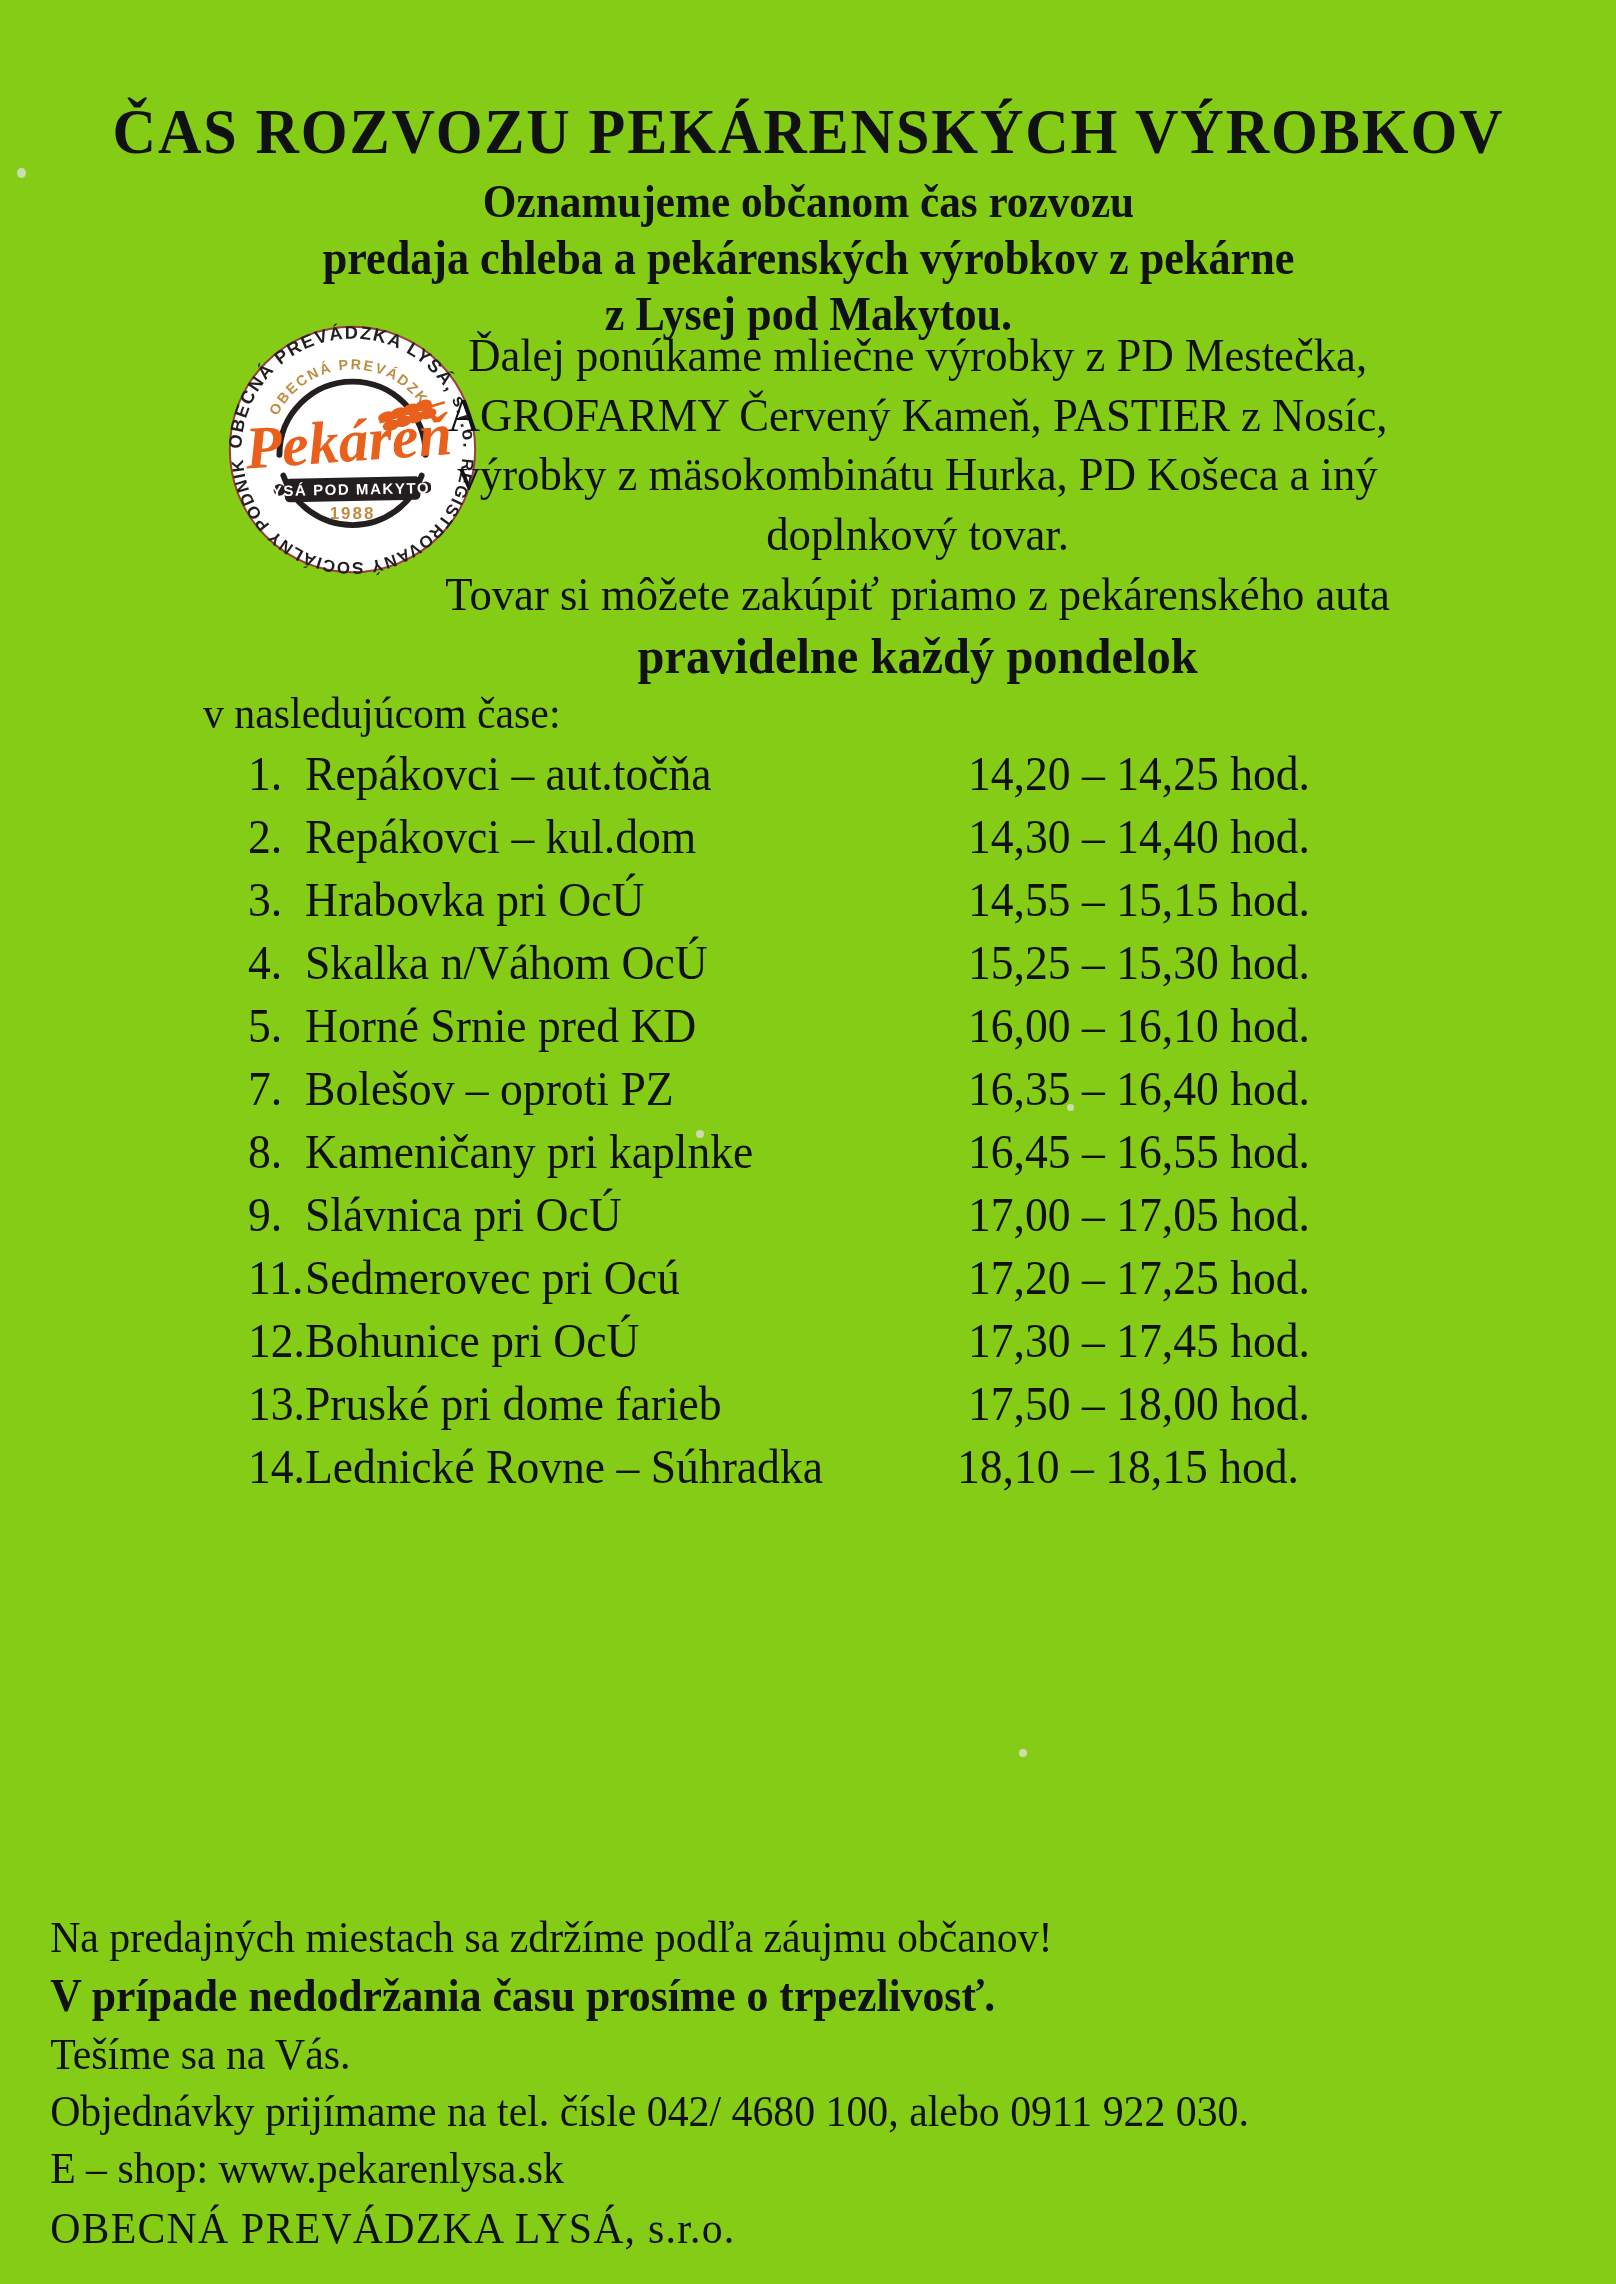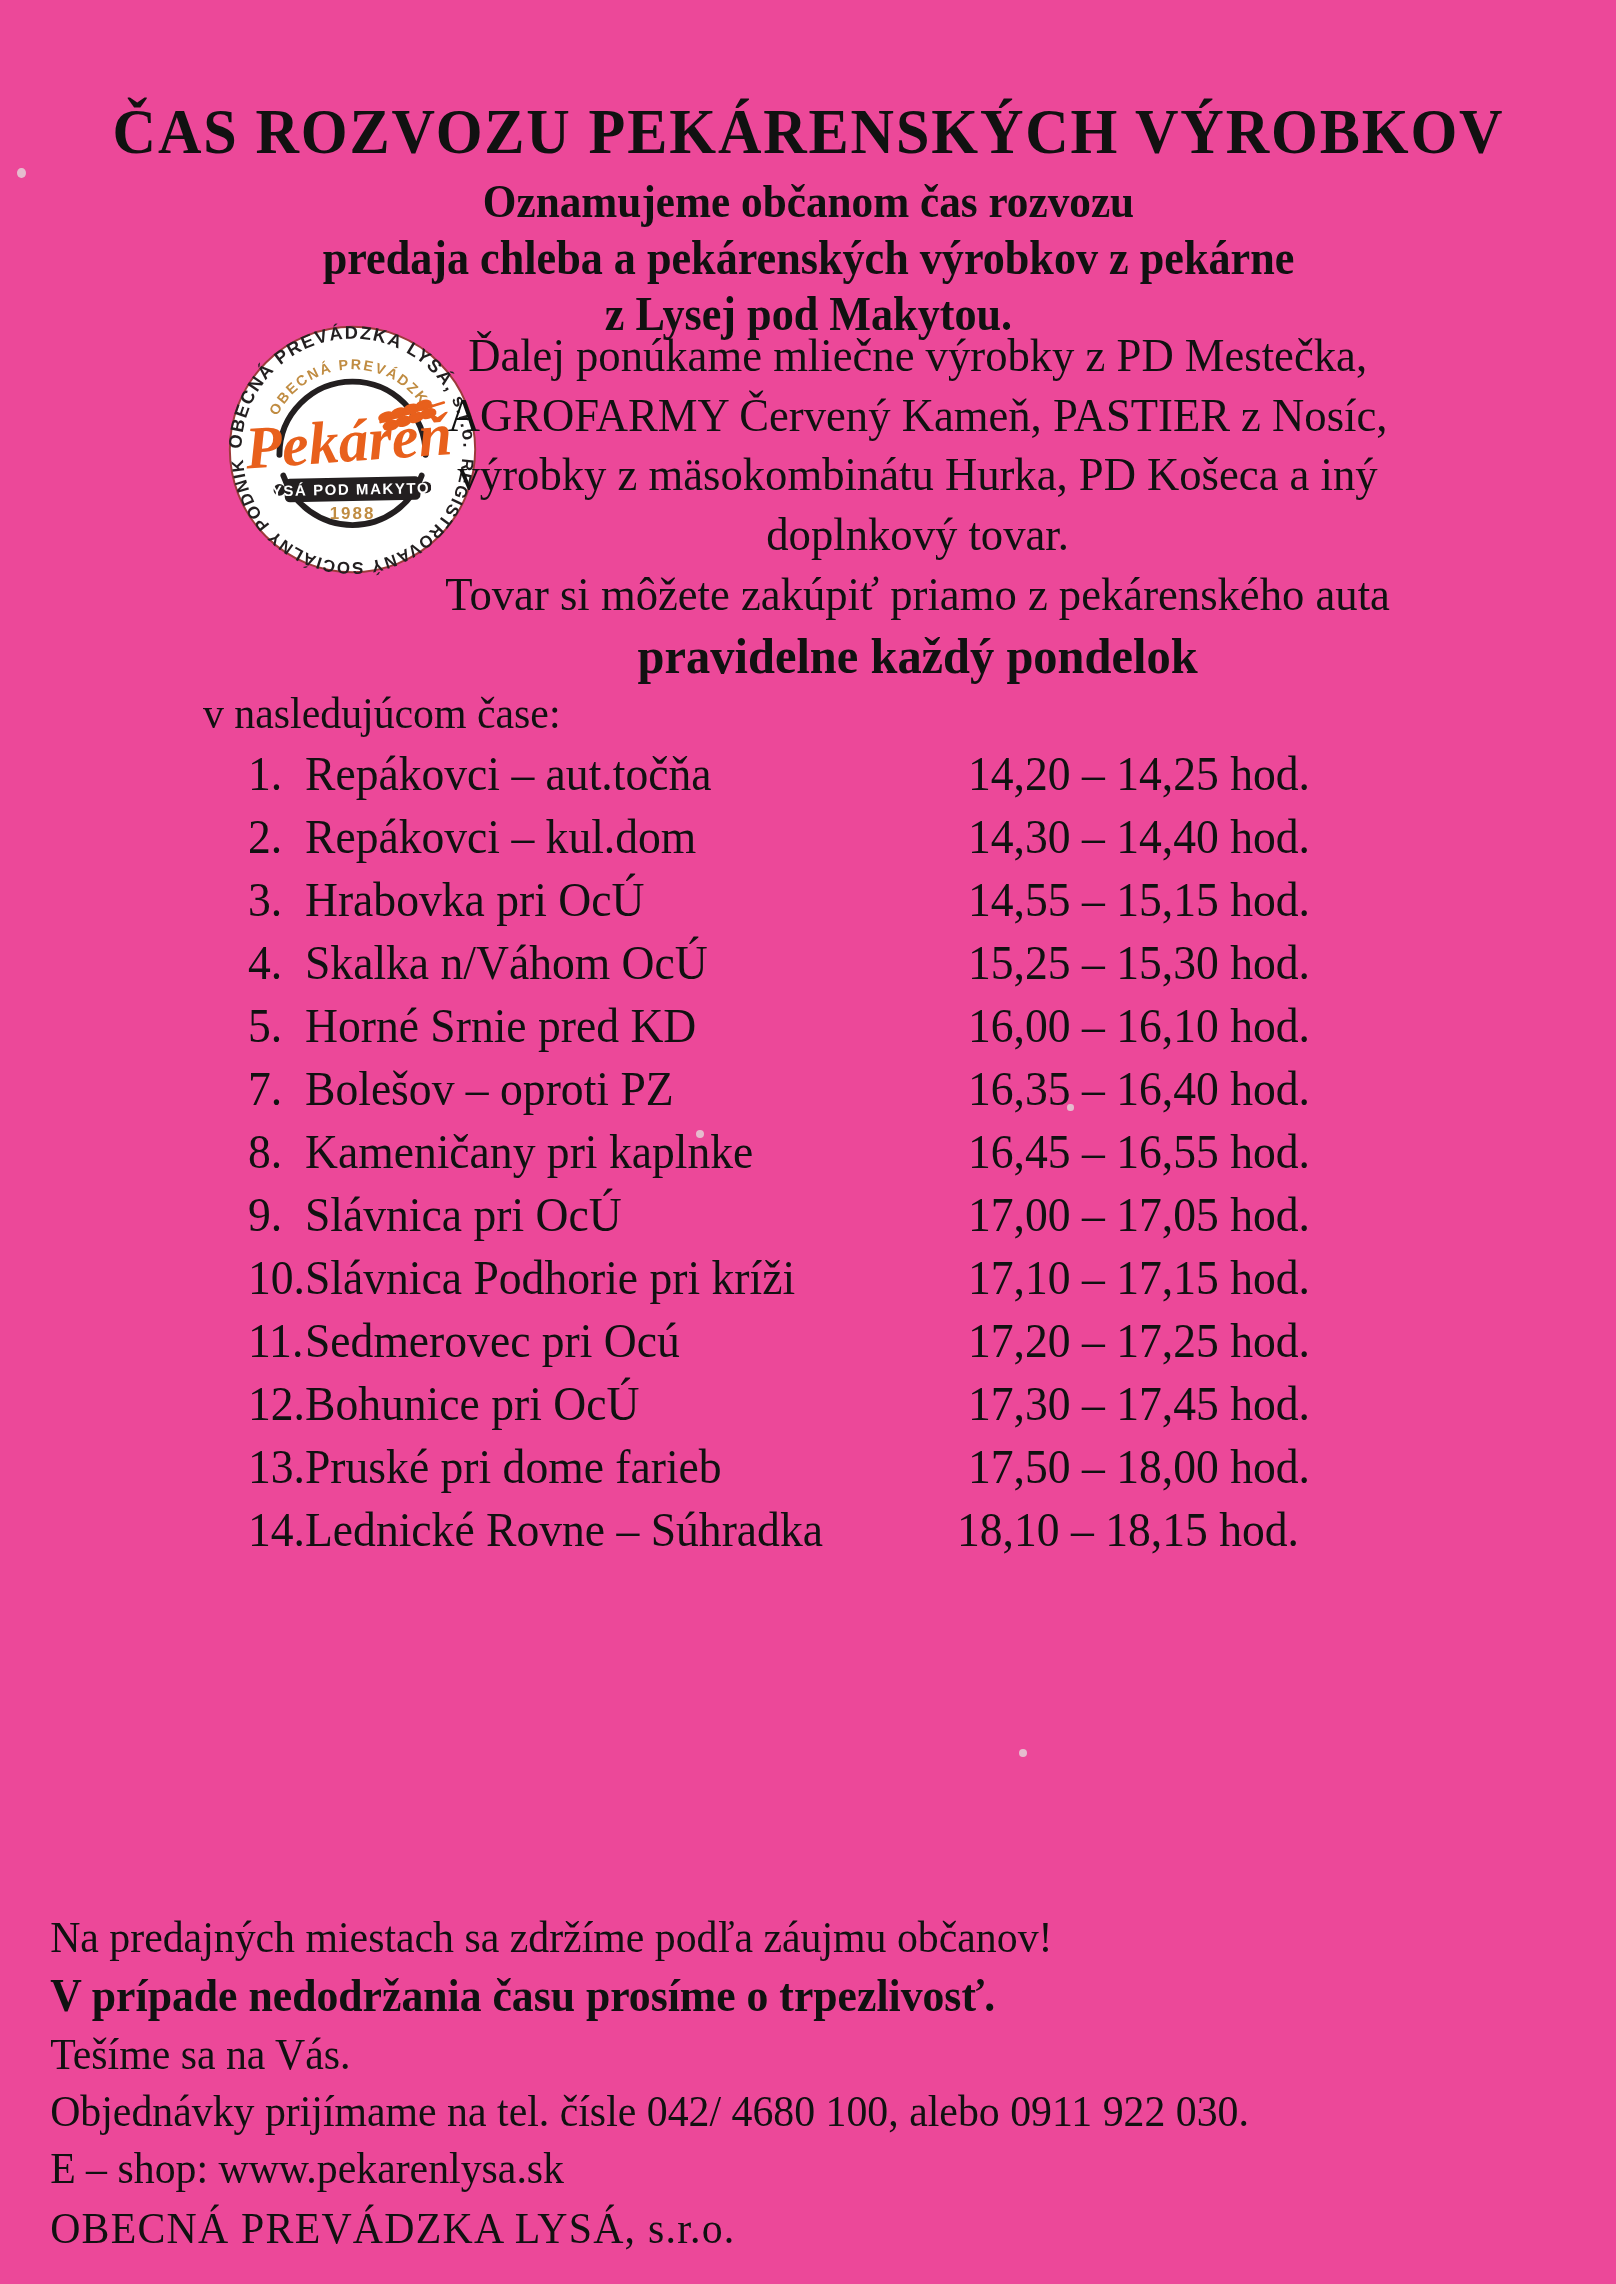--- a/index.html
+++ b/index.html
@@ -14,21 +14,21 @@
     position: relative;
     overflow: hidden;
     font-family: "Liberation Serif", "DejaVu Serif", serif;
     color: #111111;
     -webkit-font-smoothing: antialiased;
   }
 
   .page {
     position: absolute;
     inset: 0;
-    background: #ec4899;
+    background: #84cc16;
   }
 
   
   .header-block {
     position: absolute;
     left: 0;
     top: 98px;
     width: 1617px;
     text-align: center;
   }
@@ -263,24 +263,20 @@
     <div class="stop-row">
       <span class="stop-name"><span class="stop-num">8.</span><span>Kameničany pri kaplnke</span></span>
       <span class="stop-time">16,45 – 16,55 hod.</span>
     </div>
 
     <div class="stop-row">
       <span class="stop-name"><span class="stop-num">9.</span><span>Slávnica  pri OcÚ</span></span>
       <span class="stop-time">17,00 – 17,05 hod.</span>
     </div>
 
-    <div class="stop-row">
-      <span class="stop-name"><span class="stop-num tight">10.</span><span>Slávnica Podhorie pri kríži</span></span>
-      <span class="stop-time">17,10 – 17,15 hod.</span>
-    </div>
 
     <div class="stop-row">
       <span class="stop-name"><span class="stop-num">11.</span><span>Sedmerovec pri Ocú</span></span>
       <span class="stop-time">17,20 – 17,25 hod.</span>
     </div>
 
     <div class="stop-row">
       <span class="stop-name"><span class="stop-num">12.</span><span>Bohunice pri OcÚ</span></span>
       <span class="stop-time">17,30 – 17,45 hod.</span>
     </div>

